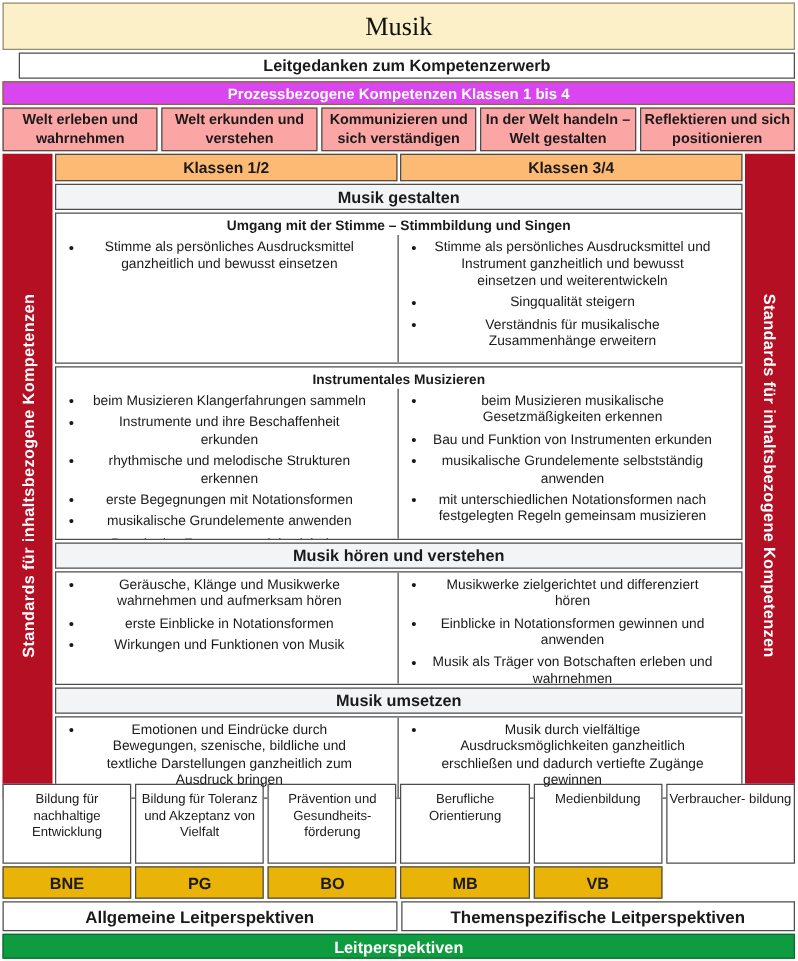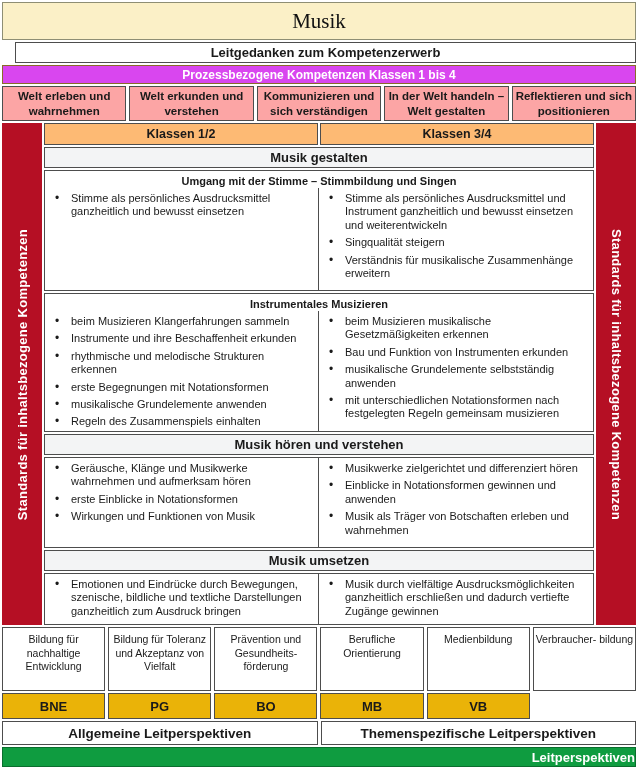--- a/index.html
+++ b/index.html
@@ -80,21 +80,21 @@
   .sub-umgang   { flex: 0 0 121px; }
   .sub-instr    { flex: 0 0 139px; }
   .sub-hoeren   { flex: 0 0 91px; }
   .sub-umsetzen { flex: 1 1 auto; }
 
   .subtitle {
     font-weight: bold; font-size: 11px; text-align: center;
     padding: 4px 4px 1px; flex: 0 0 auto;
   }
   .cols { display: grid; grid-template-columns: 1fr 1fr; flex: 1 1 auto; min-height: 0; }
-  .col { padding: 2px 6px 2px 2px; overflow: hidden; }
+  .col { padding: 2px 22px 2px 2px; overflow: hidden; text-align: center; }
   .col.first { border-right: 1px solid #4D4D4D; }
 
   ul.bullets { list-style: none; margin-top: 2px; }
   ul.bullets li {
     position: relative; padding-left: 24px; margin-bottom: 4px;
     font-size: 11px; line-height: 1.22;
   }
   ul.bullets li::before {
     content: "\2022"; position: absolute; left: 8px; top: -1px; font-size: 12px;
   }
@@ -113,21 +113,21 @@
   }
   .group-row { height: 24px; flex: 0 0 24px; display: grid; grid-template-columns: 1fr 1fr; gap: 3px; }
   .group-cell {
     background: #ffffff; border: 1px solid #4D4D4D;
     display: flex; align-items: center; justify-content: center;
     font-weight: bold; font-size: 13.5px;
   }
   .green-bar {
     flex: 1 1 auto; min-height: 20px;
     background: #0F9C40; border: 1px solid #0A6E2E;
-    display: flex; align-items: center; justify-content: flex-end;
+    display: flex; align-items: center; justify-content: center;
     color: #ffffff; font-weight: bold; font-size: 13px;
   }
 </style>
 </head>
 <body>
 
 <div class="page">
 
   <div class="title-box row-center">
     <span>Musik</span>

